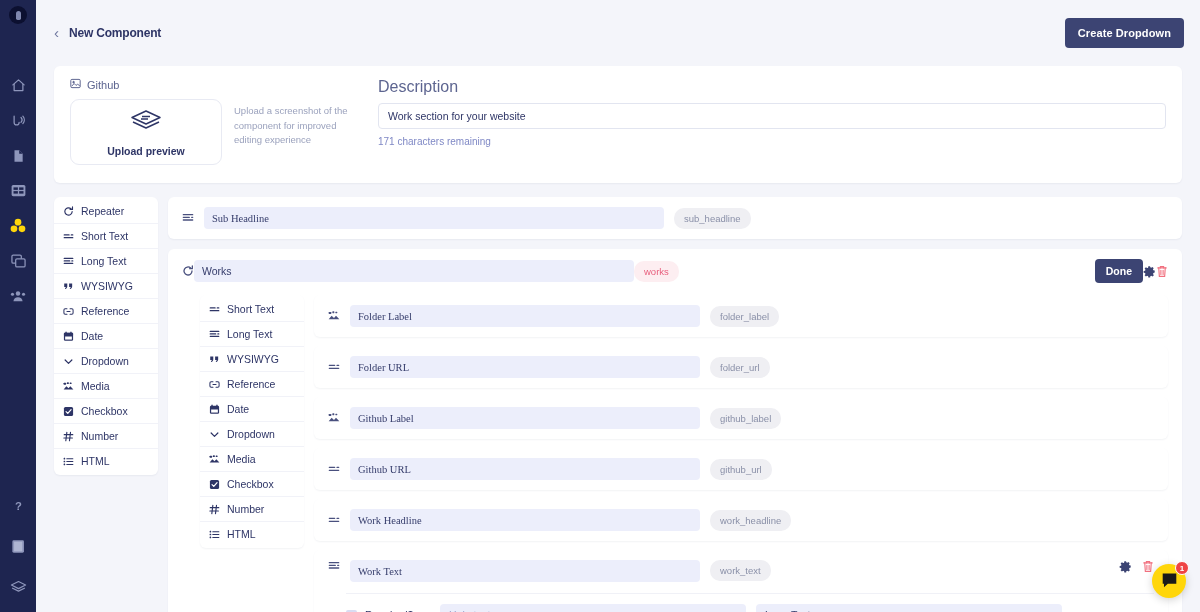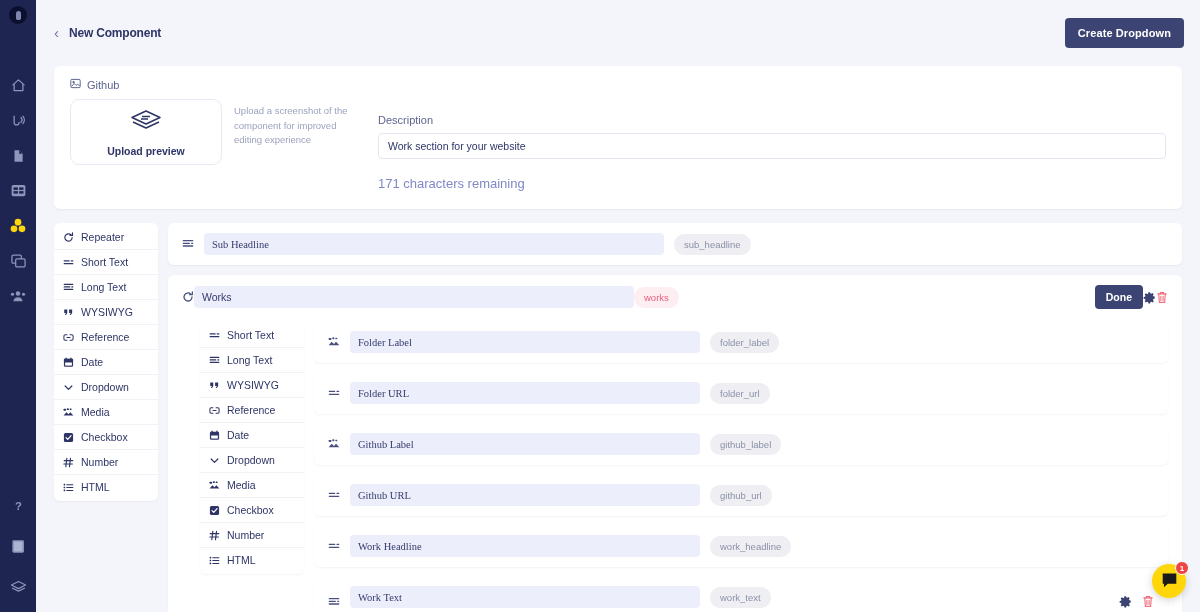--- a/index.html
+++ b/index.html
@@ -82,28 +82,28 @@
     height: 66px; display: flex; flex-direction: column;
     align-items: center; justify-content: center; gap: 7px;
     cursor: pointer;
   }
   .upload-label { font-size: 10.5px; font-weight: bold; color: #2e3566; }
   .upload-hint {
     width: 132px; flex: 0 0 132px; font-size: 9.5px; line-height: 1.55;
     color: #9ba2bd; padding: 26px 0 0 12px;
   }
   .desc-col { flex: 1; padding-left: 24px; }
-  .desc-label { font-size: 11px; color: #5d6590; margin-bottom: 7px; margin-top: 36px; }
+  .desc-label { font-size: 16px; color: #5d6590; margin-bottom: 7px; }
   .desc-input {
     width: 100%; height: 26px; border: 1px solid #e2e5f0;
     border-radius: 4px; padding: 0 9px; font-size: 10.5px;
     color: #2e3566; font-family: "Liberation Sans", sans-serif;
     background: #fff; outline: none;
   }
-  .desc-remaining { font-size: 13px; color: #7f88c5; margin-top: 17px; }
+  .desc-remaining { font-size: 10px; color: #7f88c5; margin-top: 7px; }
 
   
   .body-area { display: flex; padding: 14px 18px 0 18px; gap: 10px; align-items: flex-start; }
   .type-menu {
     width: 104px; flex: 0 0 104px; background: #fff; border-radius: 6px;
     box-shadow: 0 1px 2px rgba(38,45,90,.06); padding: 2px 0; overflow: hidden;
   }
   .type-item {
     display: flex; align-items: center; gap: 7px;
     padding: 6px 9px; font-size: 10.5px; color: #2e3566;
@@ -154,21 +154,21 @@
   .rep-body { display: flex; gap: 10px; padding: 12px 0 0 18px; align-items: flex-start; }
   .rep-fields { flex: 1; display: flex; flex-direction: column; gap: 9px; min-width: 0; }
   .rep-fields .field-input { width: 350px; }
 
   
   .settings-card {
     background: #fff; border-radius: 6px;
     box-shadow: 0 1px 2px rgba(38,45,90,.06);
     padding: 10px 14px 12px 14px;
   }
-  .set-head { display: flex; align-items: flex-end; gap: 10px; }
+  .set-head { display: flex; align-items: flex-start; gap: 10px; }
   .set-divider { height: 1px; background: #f0f1f7; margin: 11px 0 0 18px; }
   .set-row {
     display: flex; align-items: center; gap: 10px;
     padding: 10px 0 0 18px;
   }
   .set-label { font-size: 10.5px; color: #2e3566; width: 84px; flex: 0 0 84px; }
   .set-label.checkrow { display: flex; align-items: center; gap: 8px; width: 84px; }
   .checkbox {
     width: 11px; height: 11px; border-radius: 2px; background: #d9dcf2;
     flex: 0 0 11px; cursor: pointer;

